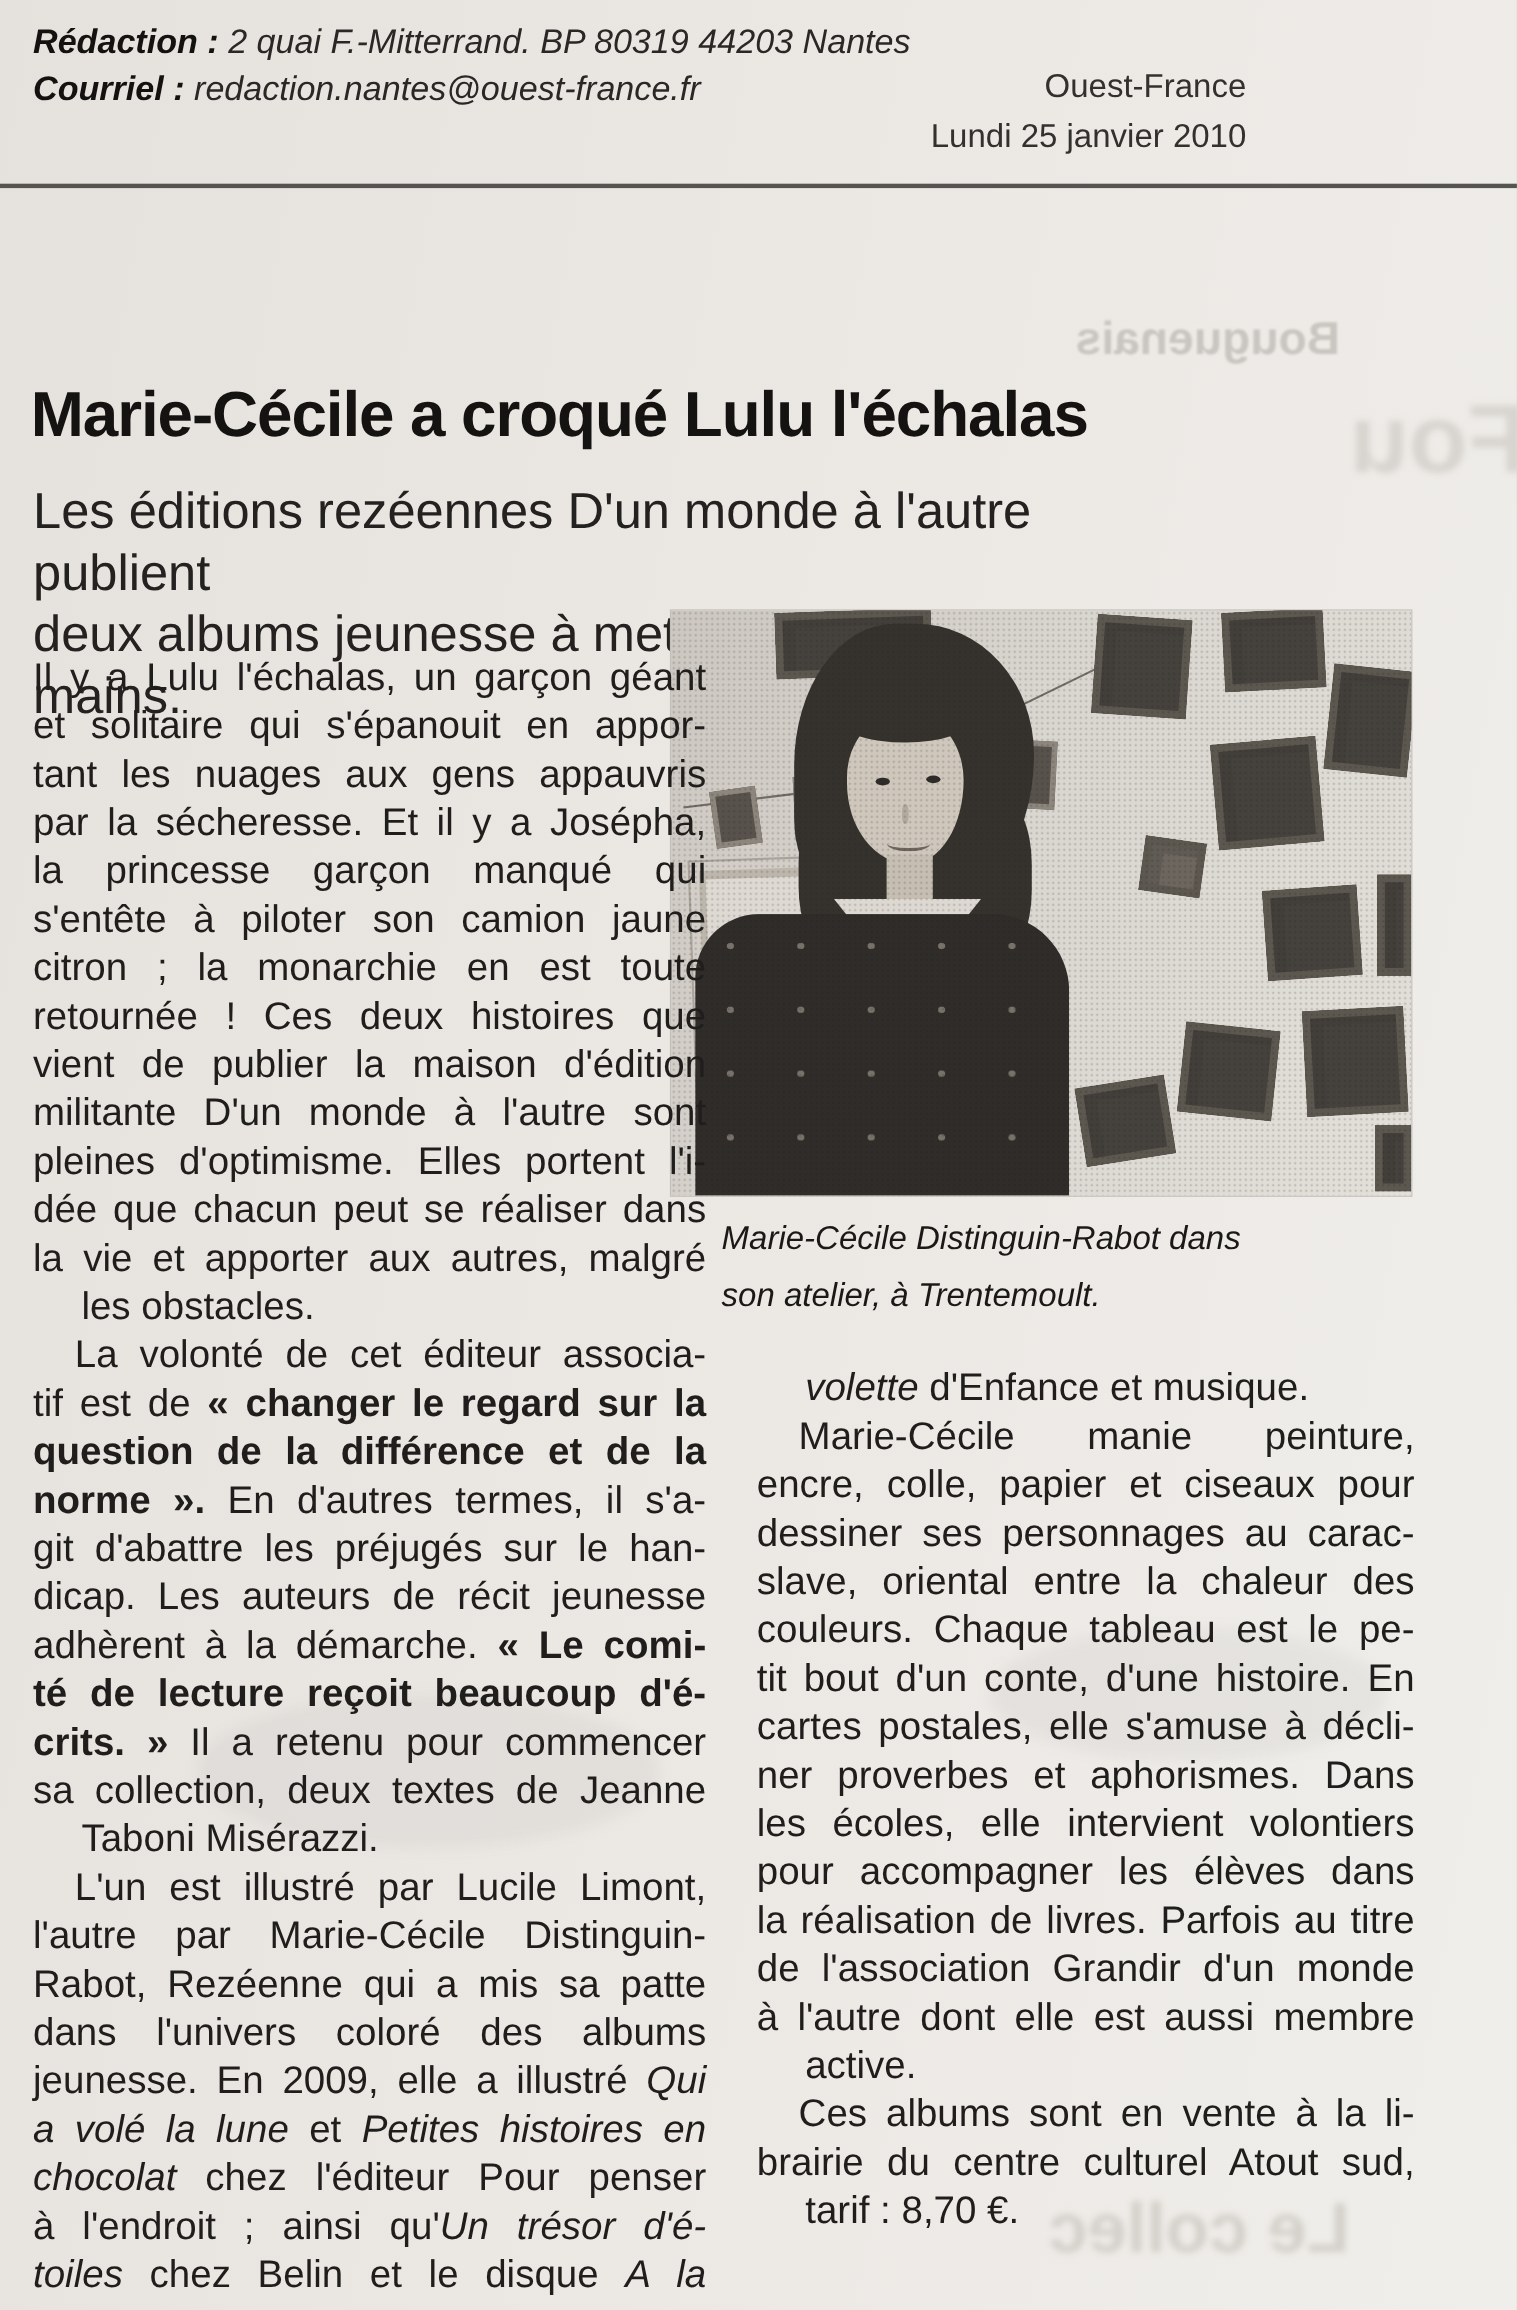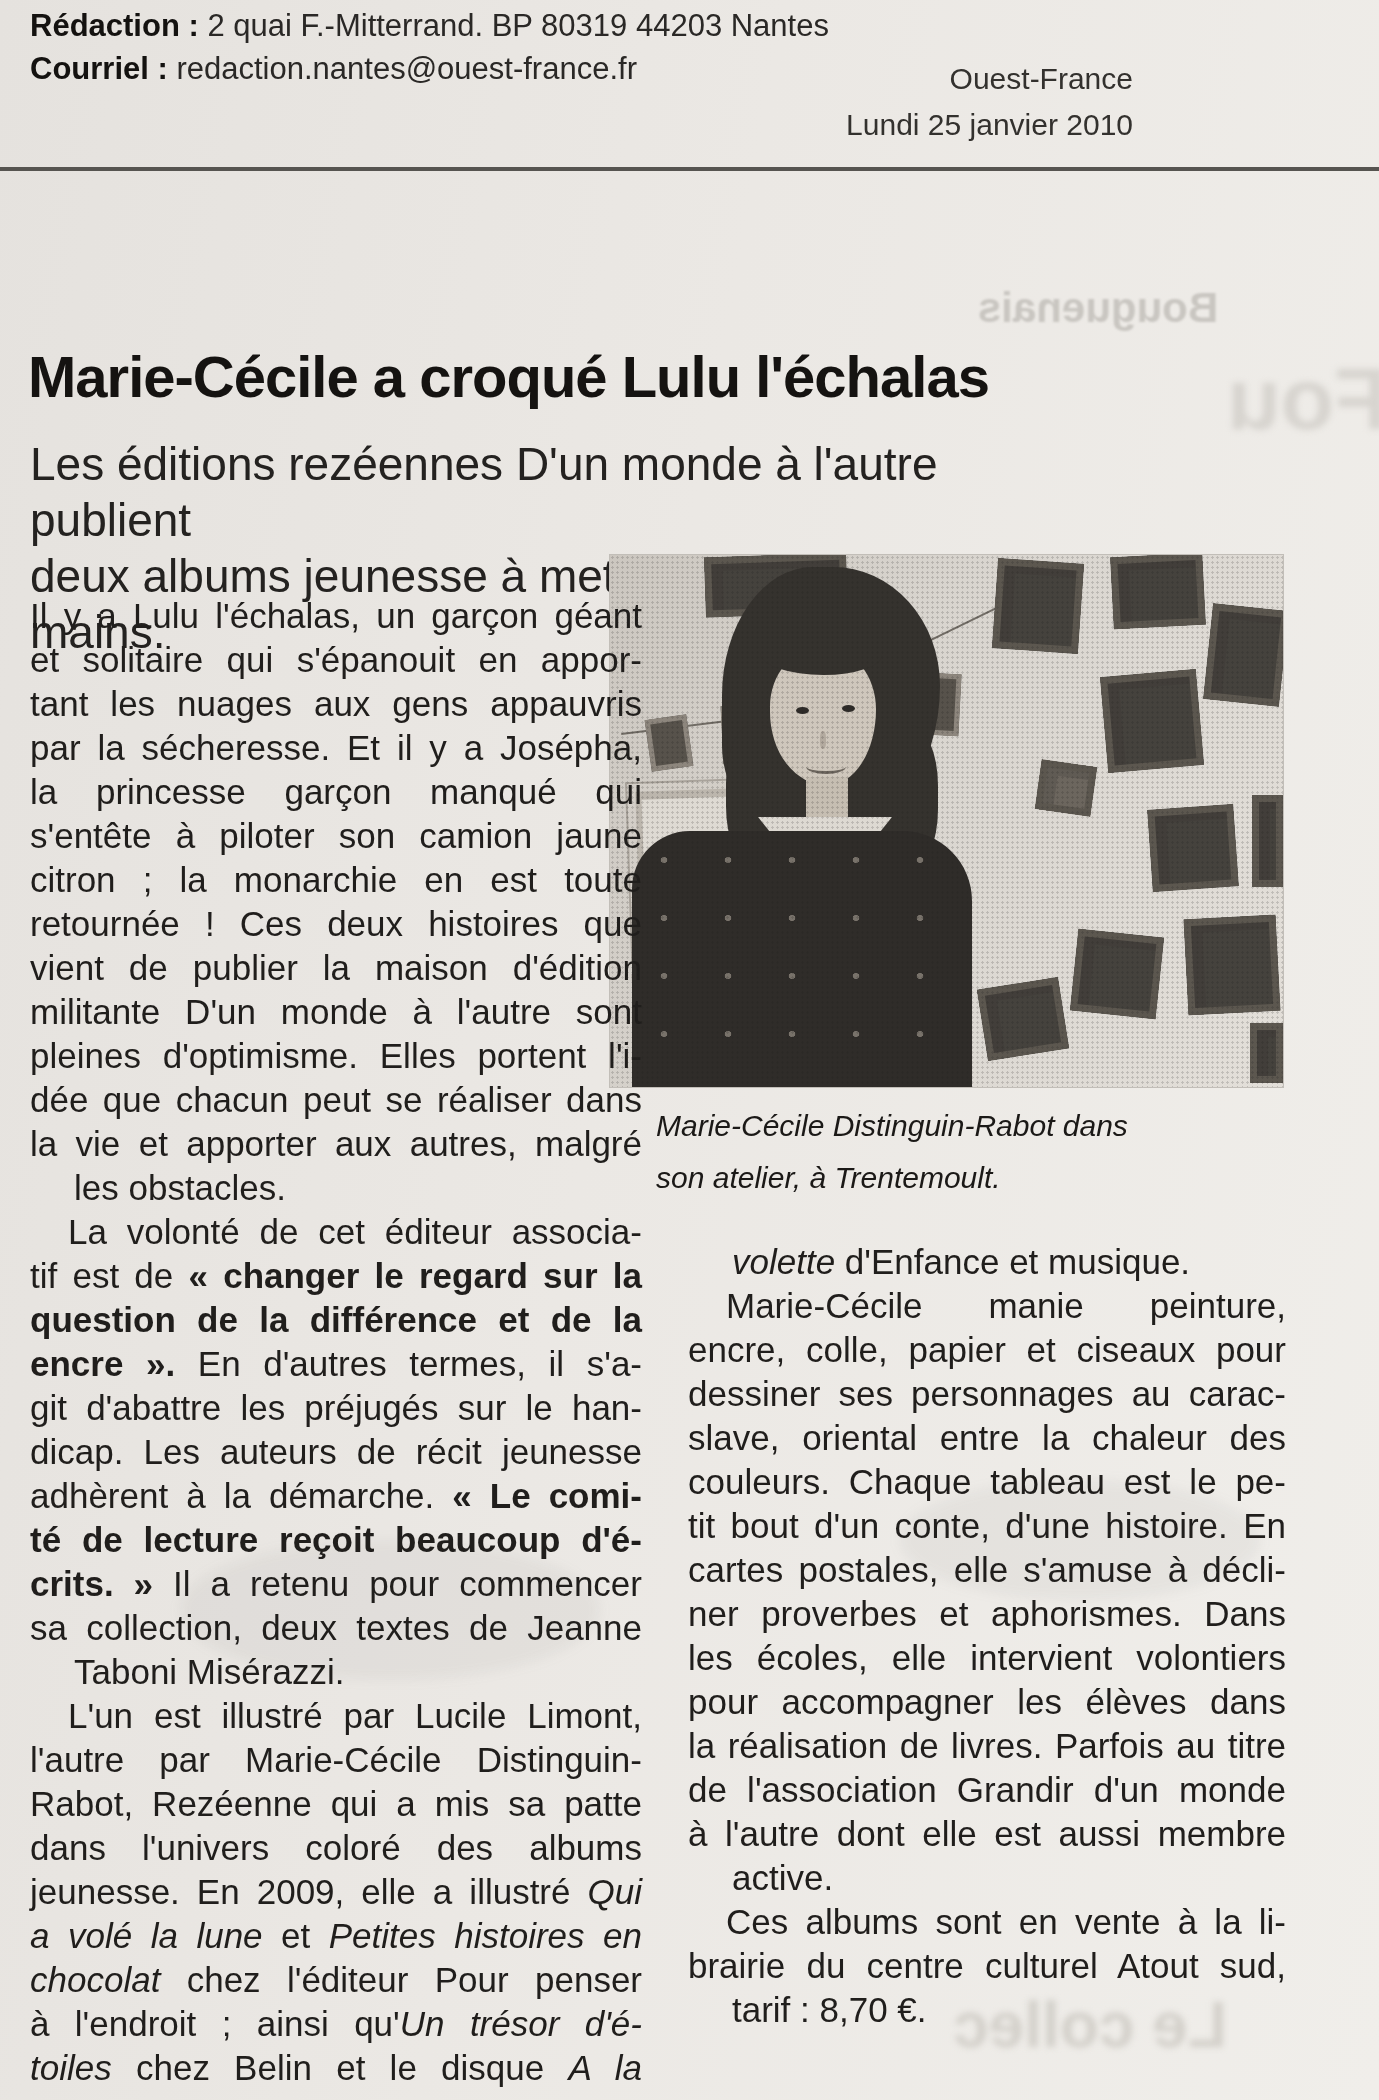--- a/index.html
+++ b/index.html
@@ -1,20 +1,20 @@
 <!DOCTYPE html>
 <html><head>
 <meta charset="utf-8">
 <style>
   html,body{margin:0;padding:0;background:#a8a6a2;}
   .page{position:relative;width:1379px;height:2100px;overflow:hidden;
         background:linear-gradient(100deg,#e5e2de 0%,#ebe8e4 45%,#f0eeea 100%);
         font-family:"Liberation Sans",sans-serif;color:#1d1b19;}
   
-  .mast-left{position:absolute;left:30px;top:4px;font-size:31px;line-height:43px;color:#2a2826;}
+  .mast-left{position:absolute;left:30px;top:16px;font-size:31px;line-height:43px;color:#2a2826;font-style:italic;}
   .mast-left b{font-weight:bold;color:#141210;}
   .mast-right{position:absolute;right:246px;top:56px;text-align:right;font-size:30px;line-height:46px;color:#33312e;}
   .rule{position:absolute;left:0;top:167px;width:1379px;height:4px;background:#565450;}
   
   .ghost{position:absolute;font-weight:bold;transform:scaleX(-1);pointer-events:none;}
   .ghost.g-top{left:928px;top:284px;width:340px;font-size:42px;text-align:center;color:#c9c6c1;filter:blur(1px);}
   .ghost.g-right{left:1128px;top:348px;width:260px;font-size:88px;color:#d7d4cf;filter:blur(3px);}
   .ghost.g-bottom{left:800px;top:1988px;width:580px;font-size:64px;text-align:center;color:#d3d0ca;filter:blur(3px);}
   
   .headline{position:absolute;left:28px;top:340px;margin:0;width:1140px;
@@ -139,21 +139,21 @@
       <div class="ln"><span>retournée ! Ces deux histoires que</span></div>
       <div class="ln"><span>vient de publier la maison d'édition</span></div>
       <div class="ln"><span>militante D'un monde à l'autre sont</span></div>
       <div class="ln"><span>pleines d'optimisme. Elles portent l'i-</span></div>
       <div class="ln"><span>dée que chacun peut se réaliser dans</span></div>
       <div class="ln"><span>la vie et apporter aux autres, malgré</span></div>
       <div class="ln end"><span>les obstacles.</span></div>
       <div class="ln ind"><span>La volonté de cet éditeur associa-</span></div>
       <div class="ln"><span>tif est de </span><span class="b">« changer le regard sur la</span></div>
       <div class="ln"><span class="b">question de la différence et de la</span></div>
-      <div class="ln"><span class="b">encre ».</span><span> En d'autres termes, il s'a-</span></div>
+      <div class="ln"><span class="b">norme ».</span><span> En d'autres termes, il s'a-</span></div>
       <div class="ln"><span>git d'abattre les préjugés sur le han-</span></div>
       <div class="ln"><span>dicap. Les auteurs de récit jeunesse</span></div>
       <div class="ln"><span>adhèrent à la démarche. </span><span class="b">« Le comi-</span></div>
       <div class="ln"><span class="b">té de lecture reçoit beaucoup d'é-</span></div>
       <div class="ln"><span class="b">crits. »</span><span> Il a retenu pour commencer</span></div>
       <div class="ln"><span>sa collection, deux textes de Jeanne</span></div>
       <div class="ln end"><span>Taboni Misérazzi.</span></div>
       <div class="ln ind"><span>L'un est illustré par Lucile Limont,</span></div>
       <div class="ln"><span>l'autre par Marie-Cécile Distinguin-</span></div>
       <div class="ln"><span>Rabot, Rezéenne qui a mis sa patte</span></div>

